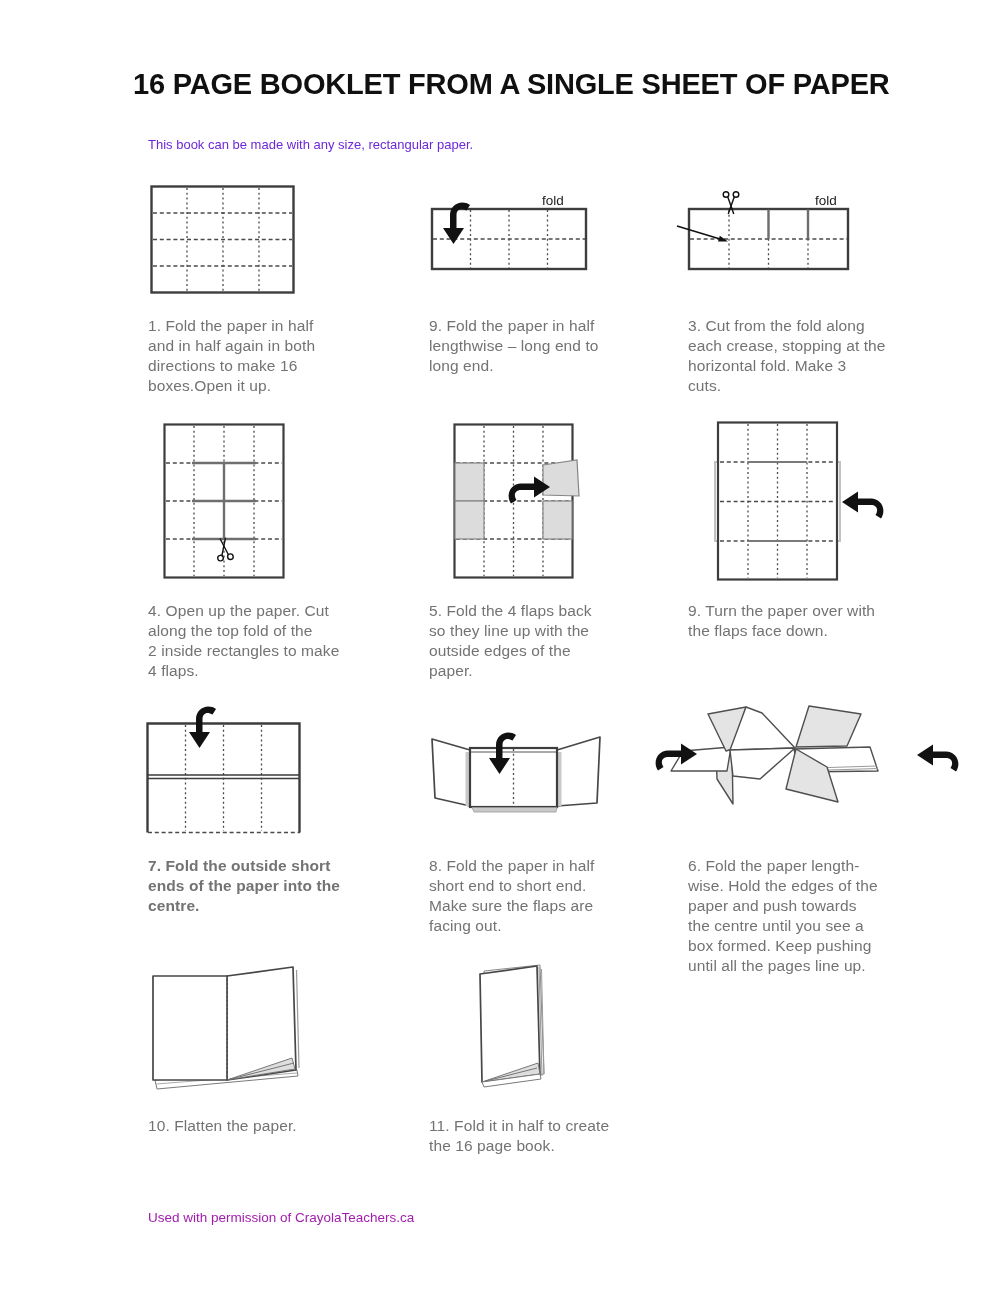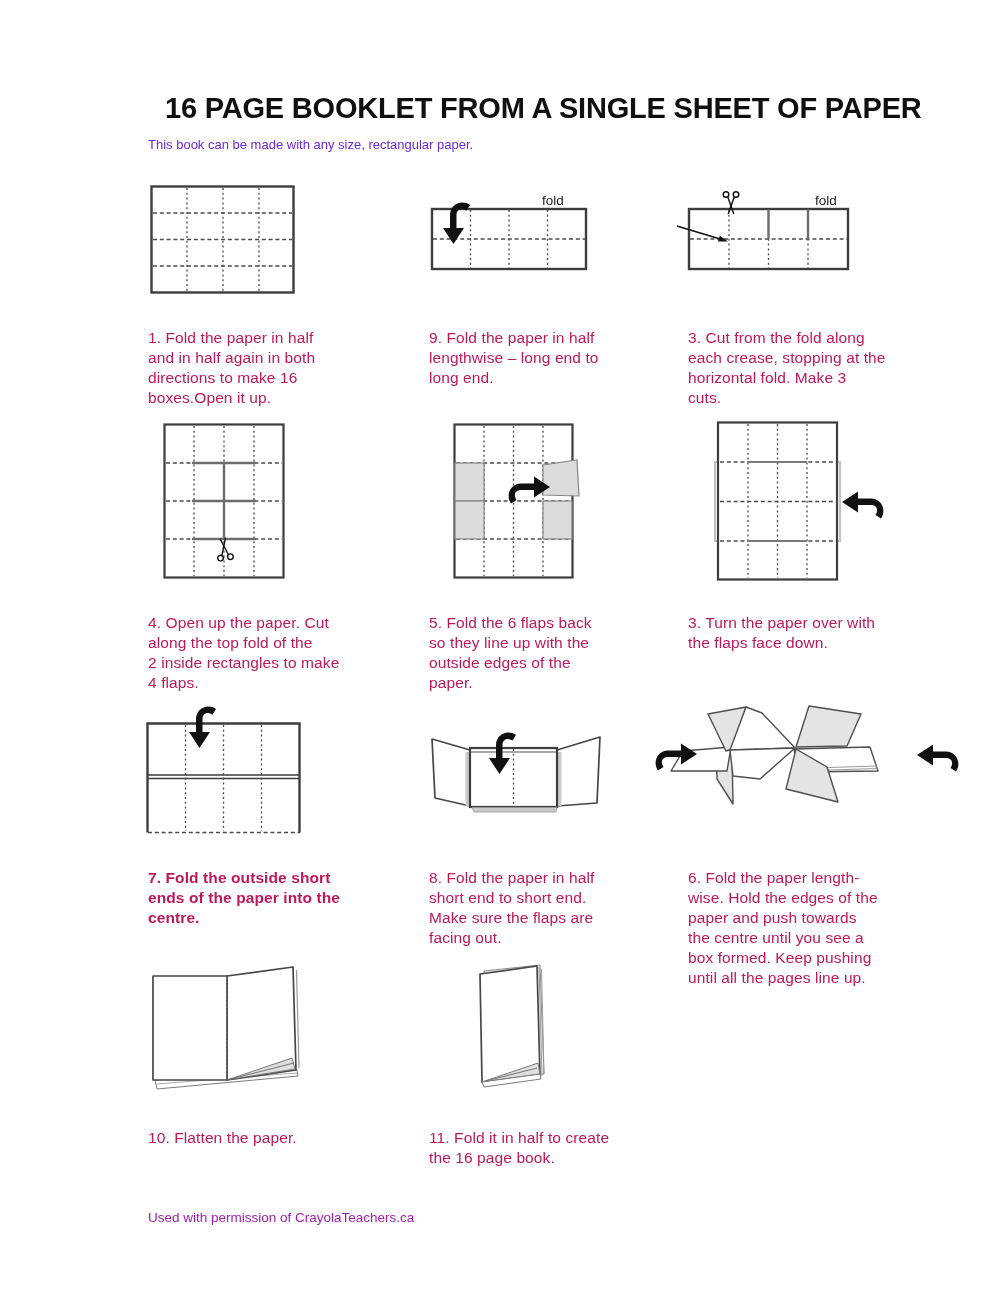--- a/index.html
+++ b/index.html
@@ -7,22 +7,22 @@
     width:1000px;height:1294px;position:relative;background:#ffffff;
     font-family:"Liberation Sans", sans-serif;color:#2e2e2e;overflow:hidden;
   }
   .abs{position:absolute;}
   .title{
     font-size:29px;font-weight:800;color:#101010;letter-spacing:-0.2px;
     margin:0;white-space:nowrap;
   }
   .subtitle{font-size:13px;color:#6d28d9;}
   .caption{
-    font-size:15.5px;line-height:20px;color:#be185d;white-space:pre-line;
-    width:220px;letter-spacing:0.1px;margin-top:12px;
+    font-size:15.5px;line-height:20px;color:#737373;white-space:pre-line;
+    width:220px;letter-spacing:0.1px;
   }
   .footer{font-size:13.5px;color:#a21caf;}
   svg{overflow:visible;display:block;}
   .paper{fill:#fff;stroke:#3d3d3d;stroke-width:2.4;}
   .paper2{fill:#fff;stroke:#3d3d3d;stroke-width:2.2;}
   .vd{stroke:#4a4a4a;stroke-width:1.3;stroke-dasharray:2,2.8;fill:none;}
   .hd{stroke:#4a4a4a;stroke-width:1.3;stroke-dasharray:4,2.8;fill:none;}
   .cut{stroke:#6e6e6e;stroke-width:2.4;fill:none;}
   .cut2{stroke:#7a7a7a;stroke-width:2.2;fill:none;}
   .arrow{fill:#111;stroke:none;}
@@ -33,21 +33,21 @@
   .bookline{stroke:#474747;stroke-width:1.7;fill:#fff;stroke-linejoin:round;}
   .thin{stroke:#9a9a9a;stroke-width:1;fill:none;}
   .grayflat{fill:#dedede;stroke:#6a6a6a;stroke-width:0.9;stroke-linejoin:round;}
   .sliver{fill:#fff;stroke:#7a7a7a;stroke-width:1;stroke-linejoin:round;}
   .underlay{fill:#fff;stroke:#c2c2c2;stroke-width:2;}
   .fold-text{font:13.5px "Liberation Sans", sans-serif;fill:#1c1c1c;}
 </style>
 </head>
 <body>
 
-<h1 class="abs title" style="left:133px;top:92px;margin-left:32px;">16 PAGE BOOKLET FROM A SINGLE SHEET OF PAPER</h1>
+<h1 class="abs title" style="left:133px;top:68px;">16 PAGE BOOKLET FROM A SINGLE SHEET OF PAPER</h1>
 <div class="abs subtitle" style="left:148px;top:137px;">This book can be made with any size, rectangular paper.</div>
 
 <svg class="abs" style="left:150px;top:185px;" width="146" height="110">
   <rect class="paper" x="1.5" y="1.5" width="142" height="106"></rect>
   <path class="vd" d="M37,3 V106 M73,3 V106 M109,3 V106"></path>
   <path class="hd" d="M3,28 H142 M3,54.5 H142 M3,81 H142"></path>
 </svg>
 
 <svg class="abs" style="left:430px;top:192px;" width="172" height="84">
   <text class="fold-text" x="112" y="13">fold</text>
@@ -123,25 +123,25 @@
   <path class="cut2" d="M34,41 H93 M34,120 H93"></path>
   <g>
     <path class="arrow" transform="translate(172,65.5) rotate(90)" d="M12,15 C12,5 23,-1 32,5 L28.5,10.5 C23,7 18.5,9.5 18.5,15 L18.5,28 L26,28 L15.5,44 L5,28 L12,28 Z"></path>
   </g>
 </svg>
 
 <div class="abs caption" style="left:148px;top:601px;">4. Open up the paper. Cut
 along the top fold of the
 2 inside rectangles to make
 4 flaps.</div>
-<div class="abs caption" style="left:429px;top:601px;">5. Fold the 6 flaps back
+<div class="abs caption" style="left:429px;top:601px;">5. Fold the 4 flaps back
 so they line up with the
 outside edges of the
 paper.</div>
-<div class="abs caption" style="left:688px;top:601px;">3. Turn the paper over with
+<div class="abs caption" style="left:688px;top:601px;">9. Turn the paper over with
 the flaps face down.</div>
 
 <svg class="abs" style="left:146px;top:702px;" width="158" height="134">
   <path d="M1.5,130.5 V21.5 H153.5 V130.5" fill="#fff" stroke="#3d3d3d" stroke-width="2.4"></path>
   <path class="vd" d="M39.5,23 V129 M77.5,23 V129 M115.5,23 V129"></path>
   <path d="M2,73 H153 M2,76.5 H153" stroke="#3d3d3d" stroke-width="1.7" fill="none"></path>
   <path class="hd" d="M2,130.5 H154"></path>
   <g>
     <path class="arrow" transform="translate(38,2)" d="M12,15 C12,5 23,-1 32,5 L28.5,10.5 C23,7 18.5,9.5 18.5,15 L18.5,28 L26,28 L15.5,44 L5,28 L12,28 Z"></path>
   </g>

